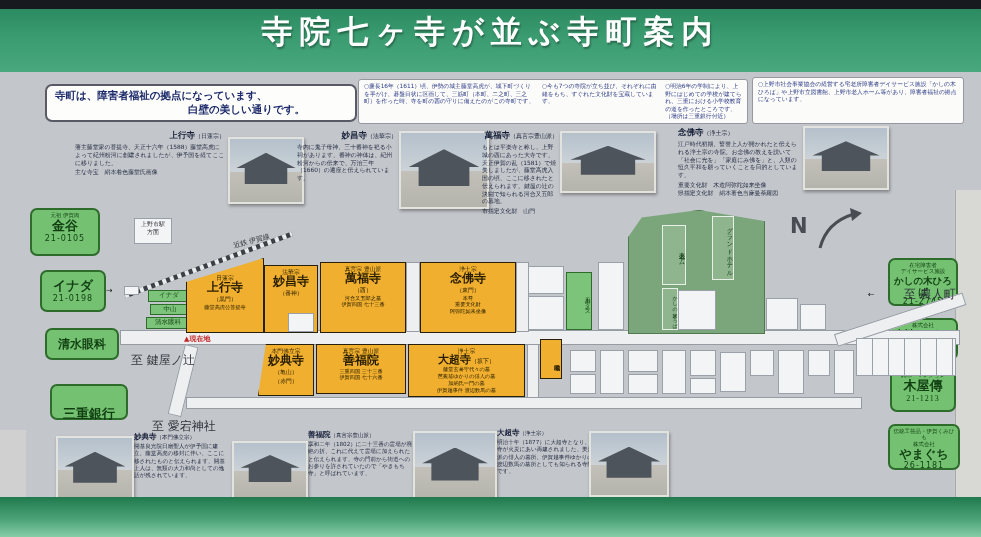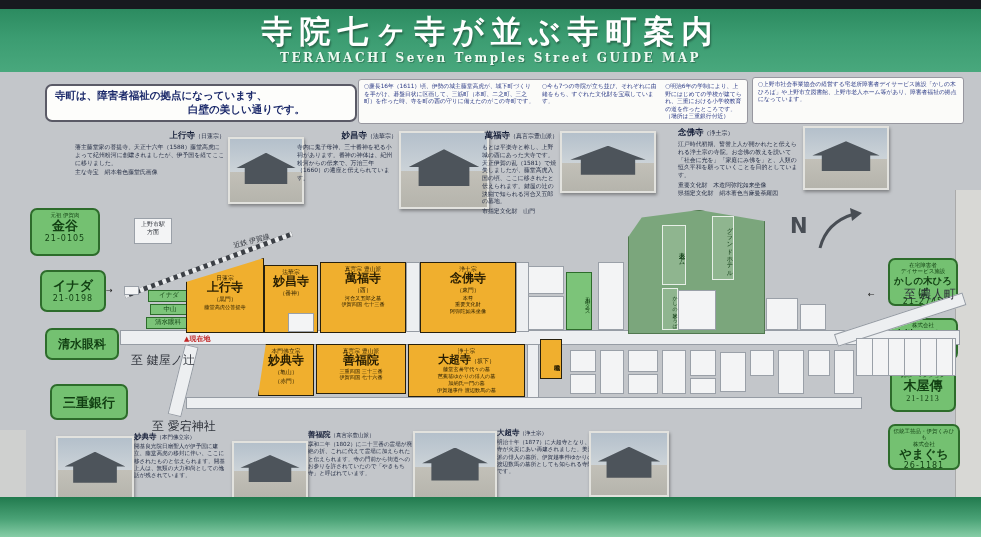--- a/index.html
+++ b/index.html
@@ -57,21 +57,20 @@
 <body>
 
 <div id="canvas">
 
   <div class="abs topbar"></div>
   <div class="abs post"></div>
   <div class="abs cornerL"></div>
 
   <div class="abs header">
     <div class="ttl">寺院七ヶ寺が並ぶ寺町案内</div>
-    <div class="sub">TERAMACHI Seven Temples Street GUIDE MAP</div>
   </div>
 
   <div class="abs intro">
     <div>寺町は、障害者福祉の拠点になっています、</div>
     <div class="l2">白壁の美しい通りです。</div>
   </div>
 
   <div class="abs notes">
     <div class="note" style="width:47%">○慶長16年（1611）頃、伊勢の城主藤堂高虎が、城下町づくりを手がけ、碁盤目状に区画して、三筋町（本町、二之町、三之町）を作った時、寺を町の西の守りに備えたのがこの寺町です。</div>
     <div class="note" style="width:32%">○今も7つの寺院が立ち並び、それぞれに由緒をもち、すぐれた文化財を宝蔵しています。</div>
@@ -122,21 +121,21 @@
     <div class="nm">金谷</div>
     <div class="ph">21-0105</div>
   </div>
   <div class="abs sign" style="left:40px;top:270px;width:66px;height:42px;padding-top:6px;">
     <div class="nm">イナダ</div>
     <div class="ph">21-0198</div>
   </div>
   <div class="abs sign" style="left:45px;top:328px;width:74px;height:32px;padding-top:7px;">
     <div class="nm nm-sm" style="font-size:12px;">清水眼科</div>
   </div>
-  <div class="abs sign" style="left:50px;top:384px;width:78px;height:36px;padding-top:9px;">
+  <div class="abs sign" style="left:50px;top:384px;width:78px;height:36px;padding-top:20px;">
     <div class="nm nm-sm" style="font-size:13px;">三重銀行</div>
   </div>
 
   <div class="abs sign" style="left:888px;top:258px;width:70px;height:48px;">
     <div class="tag" style="white-space: pre-line;">在宅障害者
 デイサービス施設</div>
     <div class="nm nm-sm">かしの木ひろば</div>
     <div class="ph">21-2745</div>
   </div>
   <div class="abs sign" style="left:888px;top:318px;width:70px;height:42px;">

